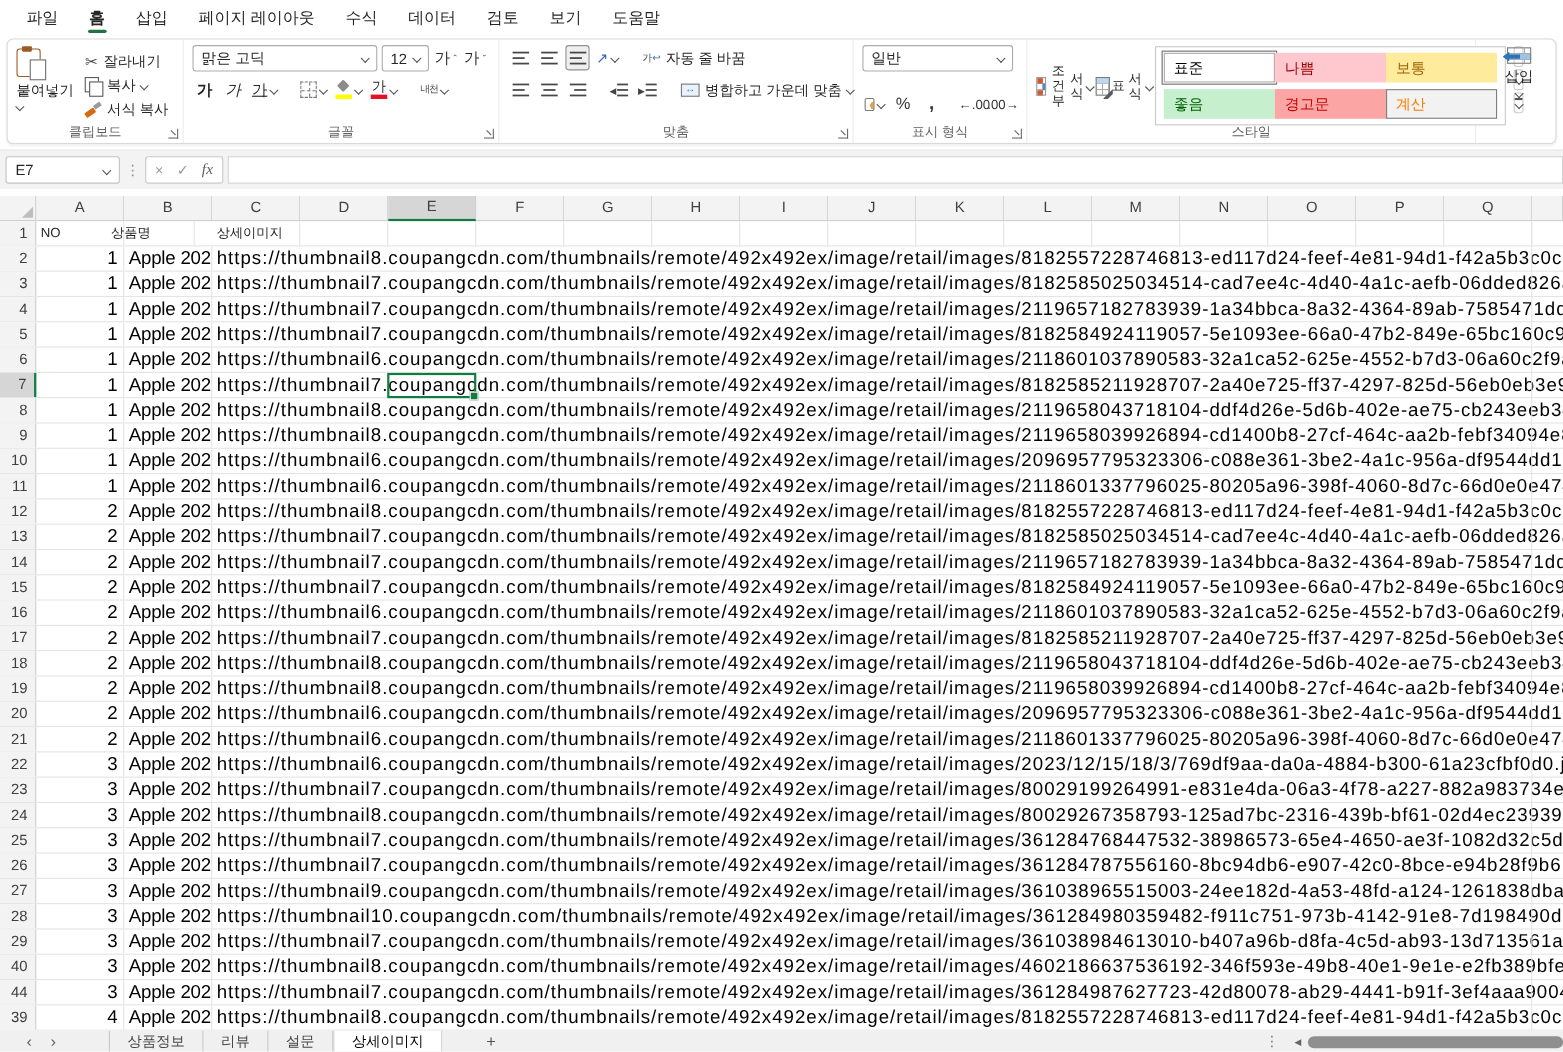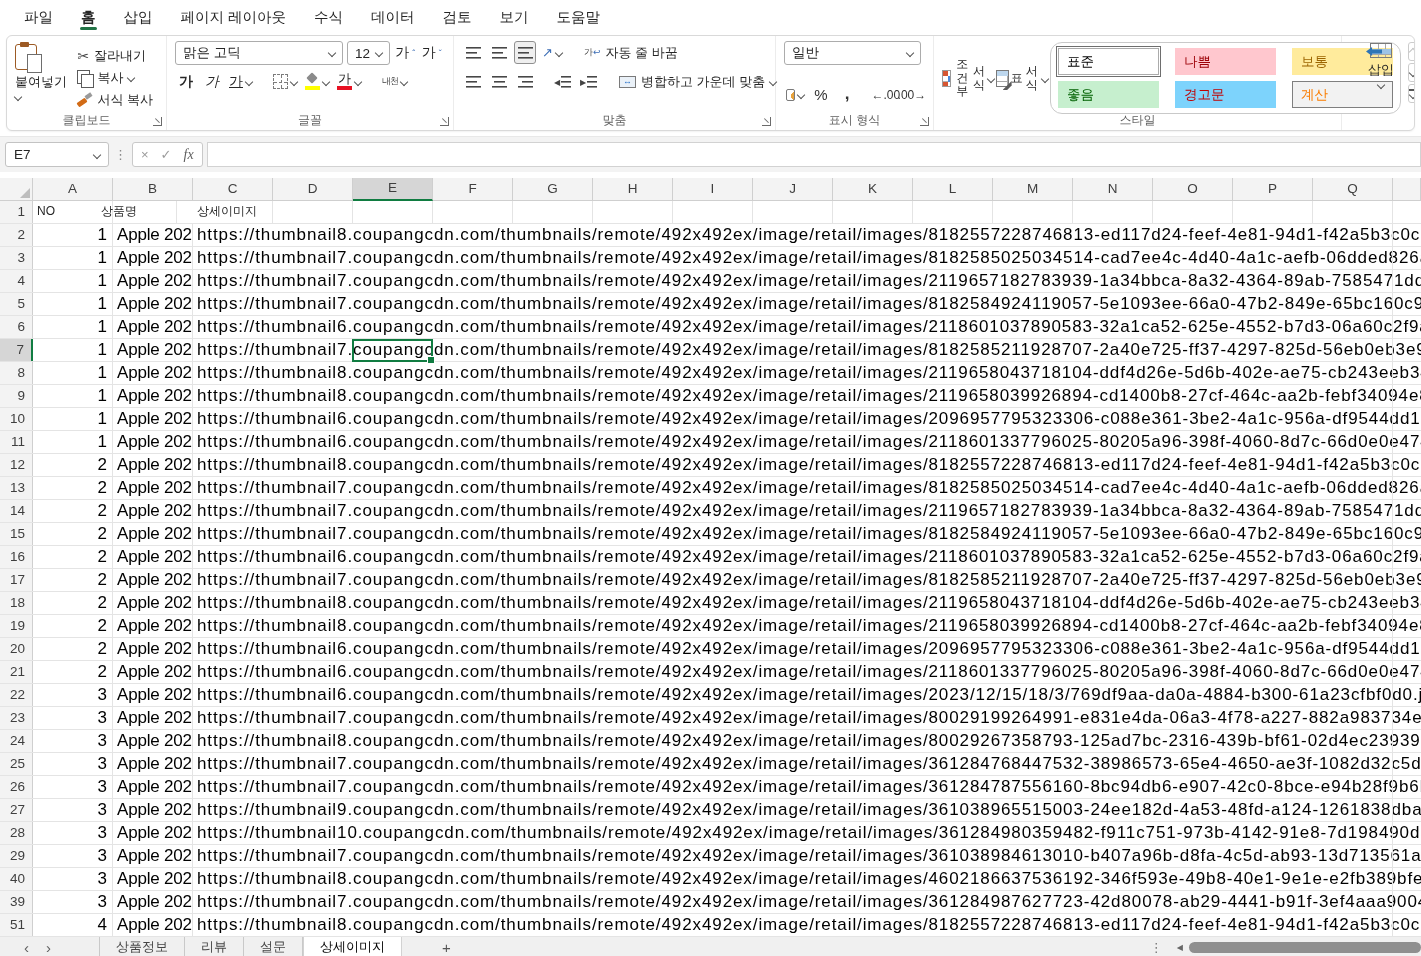--- a/index.html
+++ b/index.html
@@ -108,22 +108,22 @@
     linear-gradient(#d65532 0 0) 0 11px/5px 6px no-repeat,
     linear-gradient(#4a89dc 0 0) 5px 5px/6px 6px no-repeat,
     linear-gradient(#d65532 0 0) 11px 0/5px 5px no-repeat,
     repeating-linear-gradient(to right,transparent 0 4.6px,#b0b0b0 4.6px 5.4px),
     repeating-linear-gradient(to bottom,transparent 0 4.6px,#b0b0b0 4.6px 5.4px); }
   .ic-table { position:relative; width:17px; height:17px; border:1px solid #7a7a7a; background:
     linear-gradient(#bdd7ee 0 0) 0 0/17px 5px no-repeat,
     repeating-linear-gradient(to right,transparent 0 4.6px,#a8a8a8 4.6px 5.4px),
     repeating-linear-gradient(to bottom,transparent 0 4.6px,#a8a8a8 4.6px 5.4px); }
   .ic-table::after { content:""; position:absolute; right:-4px; bottom:-4px; width:9px; height:9px; background:#5b5b5b; clip-path:polygon(0 100%,100% 0,100% 50%,50% 100%); }
-  .gallery { border:1px solid #c9c9c9; border-radius:12px; background:#fff; padding:5px 7px; display:grid;
-    grid-template-columns:repeat(3,101px); grid-auto-rows:27px; gap:6px 16px; align-self:flex-start; margin-top:1px; }
+  .gallery { border:1px solid #c9c9c9; border-radius:0; background:#fff; padding:5px 7px; display:grid;
+    grid-template-columns:repeat(3,101px); grid-auto-rows:27px; gap:6px 0; align-self:flex-start; margin-top:1px; }
   .chip { font-size:13.5px; line-height:25px; padding-left:8px; border:1px solid transparent; white-space:nowrap; overflow:hidden; }
   .chip.sel { outline:1.6px solid #6e6e6e; outline-offset:1px; }
   .gscroll { width:16px; display:flex; flex-direction:column; gap:2px; margin-left:5px; margin-top:1px; }
   .gsb { height:19px; border:1px solid #cccccc; border-radius:3px; background:#fff; display:flex; flex-direction:column; align-items:center; justify-content:center; }
   .gsb .mline { width:7px; height:1.4px; background:#555; margin-bottom:1px; }
 
   
   .g-insert { width:80px; border-right:none; display:flex; flex-direction:column; align-items:center; gap:3px; padding-top:7px; }
   .ic-insert { position:relative; width:22px; height:15px; border:1px solid #7a7a7a; background:
     linear-gradient(#9dc3e6 0 0) 0 5px/22px 5px no-repeat,
@@ -385,21 +385,21 @@
           <span class="l2">
               <span>서식</span>
               <span class="chev"></span>
             </span>
         </div>
         <div class="gallery" id="stylegallery">
             <div class="chip sel" style="background: rgb(255, 255, 255); color: rgb(0, 0, 0); border: 1px solid rgb(171, 171, 171);">표준</div>
             <div class="chip" style="background: rgb(255, 199, 206); color: rgb(156, 0, 6);">나쁨</div>
             <div class="chip" style="background: rgb(255, 235, 156); color: rgb(156, 101, 0);">보통</div>
             <div class="chip" style="background: rgb(198, 239, 206); color: rgb(0, 97, 0);">좋음</div>
-            <div class="chip" style="background: #7dd3fc; color: rgb(192, 0, 0);">경고문</div>
+            <div class="chip" style="background: #fca5a5; color: rgb(192, 0, 0);">경고문</div>
             <div class="chip" style="background: rgb(242, 242, 242); color: rgb(250, 125, 0); border: 1px solid rgb(127, 127, 127);">계산</div>
           </div>
         <div class="gscroll">
           <div class="gsb">
               <span class="chev up dis"></span>
             </div>
           <div class="gsb">
               <span class="chev"></span>
             </div>
           <div class="gsb">
@@ -645,27 +645,27 @@
           <div class="cell cb">Apple 202</div>
           <div class="cell cc">https://thumbnail7.coupangcdn.com/thumbnails/remote/492x492ex/image/retail/images/361038984613010-b407a96b-d8fa-4c5d-ab93-13d713561aa7.jpg</div>
         </div>
         <div class="grow">
           <div class="rh">40</div>
           <div class="cell ca">3</div>
           <div class="cell cb">Apple 202</div>
           <div class="cell cc">https://thumbnail8.coupangcdn.com/thumbnails/remote/492x492ex/image/retail/images/4602186637536192-346f593e-49b8-40e1-9e1e-e2fb389bfeee.jpg</div>
         </div>
         <div class="grow">
+          <div class="rh">44</div>
+          <div class="cell ca">3</div>
+          <div class="cell cb">Apple 202</div>
+          <div class="cell cc">https://thumbnail7.coupangcdn.com/thumbnails/remote/492x492ex/image/retail/images/361284987627723-42d80078-ab29-4441-b91f-3ef4aaa9004e.jpg</div>
+        </div>
+        <div class="grow">
           <div class="rh">39</div>
-          <div class="cell ca">3</div>
-          <div class="cell cb">Apple 202</div>
-          <div class="cell cc">https://thumbnail7.coupangcdn.com/thumbnails/remote/492x492ex/image/retail/images/361284987627723-42d80078-ab29-4441-b91f-3ef4aaa9004e.jpg</div>
-        </div>
-        <div class="grow">
-          <div class="rh">51</div>
           <div class="cell ca">4</div>
           <div class="cell cb">Apple 202</div>
           <div class="cell cc">https://thumbnail8.coupangcdn.com/thumbnails/remote/492x492ex/image/retail/images/8182557228746813-ed117d24-feef-4e81-94d1-f42a5b3c0c67.jpg</div>
         </div>
       </div>
     <div class="vline"></div>
     <div class="selbox"></div>
   </div>
 
   <div class="tabbar">

